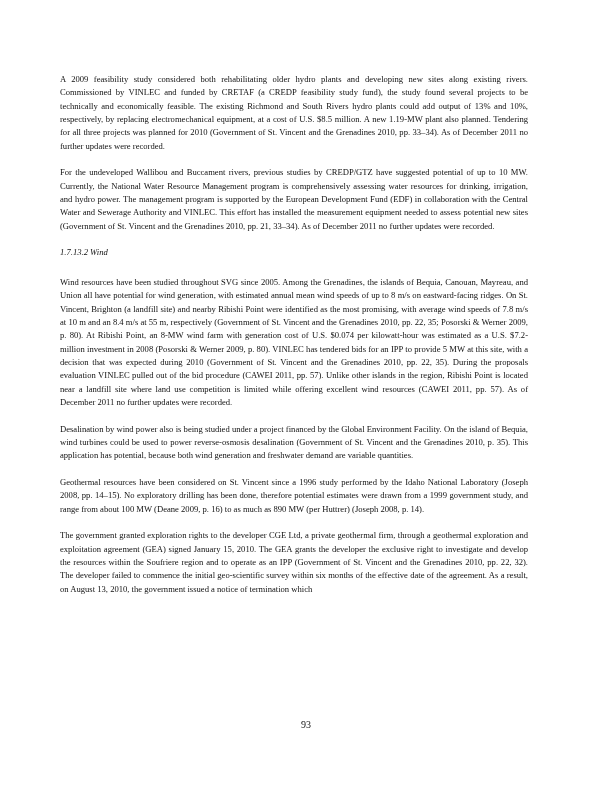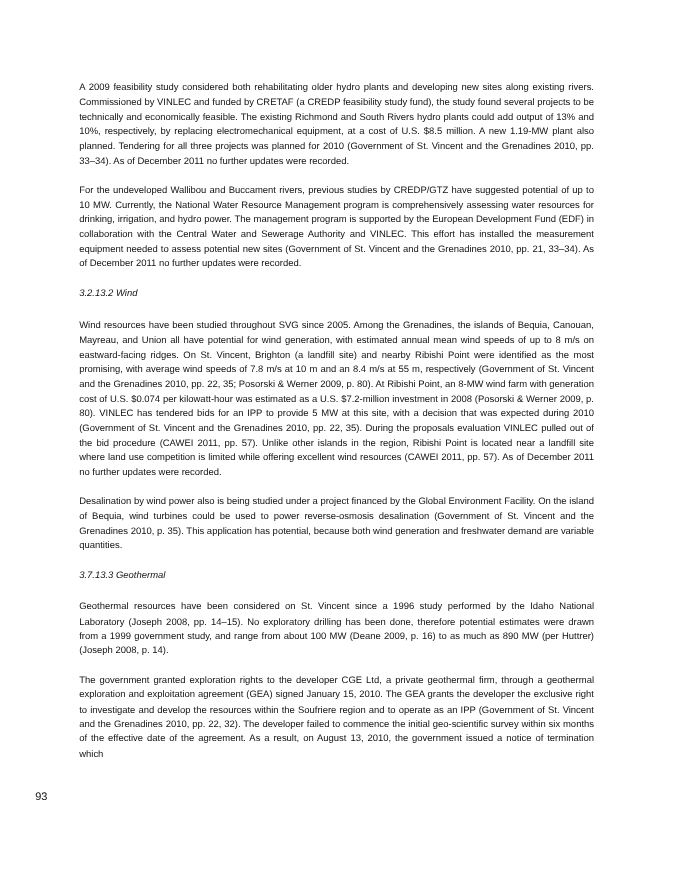--- a/index.html
+++ b/index.html
@@ -1,38 +1,37 @@
 <!DOCTYPE html>
 <html><head>
 <meta charset="utf-8">
 <style>
   html, body { margin: 0; padding: 0; background: #ffffff; }
   body { width: 612px; height: 792px; position: relative; overflow: hidden; }
   .page {
-    position: absolute; left: 72px; top: 73px; width: 468px;
-    font-family: Liberation Sans, sans-serif;
+    position: absolute; left: 60px; top: 73px; width: 468px;
+    font-family: Liberation Serif, serif;
     font-size: 8.6px; line-height: 13.35px; color: #111;
   }
   .para { margin: 0 0 13.35px 0; text-align: justify; }
   .heading { margin: 0; font-style: italic; }
   .heading + .para { margin-top: 16px; }
   .page-number {
-    position: absolute; left: 0; right: 0; top: 719px; text-align: left;
-    font-family: Liberation Sans, sans-serif; font-size: 10px; color: #111; padding-left: 32px;
+    position: absolute; left: 0; right: 0; top: 719px; text-align: center;
+    font-family: Liberation Serif, serif; font-size: 10px; color: #111;
   }
 </style>
 </head>
 <body>
 
 <div class="page">
   <p class="para">A 2009 feasibility study considered both rehabilitating older hydro plants and developing new sites along existing rivers. Commissioned by VINLEC and funded by CRETAF (a CREDP feasibility study fund), the study found several projects to be technically and economically feasible. The existing Richmond and South Rivers hydro plants could add output of 13% and 10%, respectively, by replacing electromechanical equipment, at a cost of U.S. $8.5 million. A new 1.19-MW plant also planned. Tendering for all three projects was planned for 2010 (Government of St. Vincent and the Grenadines 2010, pp. 33–34). As of December 2011 no further updates were recorded.</p>
   <p class="para">For the undeveloped Wallibou and Buccament rivers, previous studies by CREDP/GTZ have suggested potential of up to 10 MW. Currently, the National Water Resource Management program is comprehensively assessing water resources for drinking, irrigation, and hydro power. The management program is supported by the European Development Fund (EDF) in collaboration with the Central Water and Sewerage Authority and VINLEC. This effort has installed the measurement equipment needed to assess potential new sites (Government of St. Vincent and the Grenadines 2010, pp. 21, 33–34). As of December 2011 no further updates were recorded.</p>
 
-  <p class="heading">3.2.13.2  Wind</p>
+  <p class="heading">1.7.13.2  Wind</p>
   <p class="para">Wind resources have been studied throughout SVG since 2005. Among the Grenadines, the islands of Bequia, Canouan, Mayreau, and Union all have potential for wind generation, with estimated annual mean wind speeds of up to 8 m/s on eastward-facing ridges. On St. Vincent, Brighton (a landfill site) and nearby Ribishi Point were identified as the most promising, with average wind speeds of 7.8 m/s at 10 m and an 8.4 m/s at 55 m, respectively (Government of St. Vincent and the Grenadines 2010, pp. 22, 35; Posorski &amp; Werner 2009, p. 80). At Ribishi Point, an 8-MW wind farm with generation cost of U.S. $0.074 per kilowatt-hour was estimated as a U.S. $7.2-million investment in 2008 (Posorski &amp; Werner 2009, p. 80). VINLEC has tendered bids for an IPP to provide 5 MW at this site, with a decision that was expected during 2010 (Government of St. Vincent and the Grenadines 2010, pp. 22, 35). During the proposals evaluation VINLEC pulled out of the bid procedure (CAWEI 2011, pp. 57). Unlike other islands in the region, Ribishi Point is located near a landfill site where land use competition is limited while offering excellent wind resources (CAWEI 2011, pp. 57). As of December 2011 no further updates were recorded.</p>
   <p class="para">Desalination by wind power also is being studied under a project financed by the Global Environment Facility. On the island of Bequia, wind turbines could be used to power reverse-osmosis desalination (Government of St. Vincent and the Grenadines 2010, p. 35). This application has potential, because both wind generation and freshwater demand are variable quantities.</p>
 
-  <p class="heading">3.7.13.3  Geothermal</p>
   <p class="para">Geothermal resources have been considered on St. Vincent since a 1996 study performed by the Idaho National Laboratory (Joseph 2008, pp. 14–15). No exploratory drilling has been done, therefore potential estimates were drawn from a 1999 government study, and range from about 100 MW (Deane 2009, p. 16) to as much as 890 MW (per Huttrer) (Joseph 2008, p. 14).</p>
   <p class="para">The government granted exploration rights to the developer CGE Ltd, a private geothermal firm, through a geothermal exploration and exploitation agreement (GEA) signed January 15, 2010. The GEA grants the developer the exclusive right to investigate and develop the resources within the Soufriere region and to operate as an IPP (Government of St. Vincent and the Grenadines 2010, pp. 22, 32). The developer failed to commence the initial geo-scientific survey within six months of the effective date of the agreement. As a result, on August 13, 2010, the government issued a notice of termination which</p>
 </div>
 
 <div class="page-number">93</div>
 
 </body></html>

